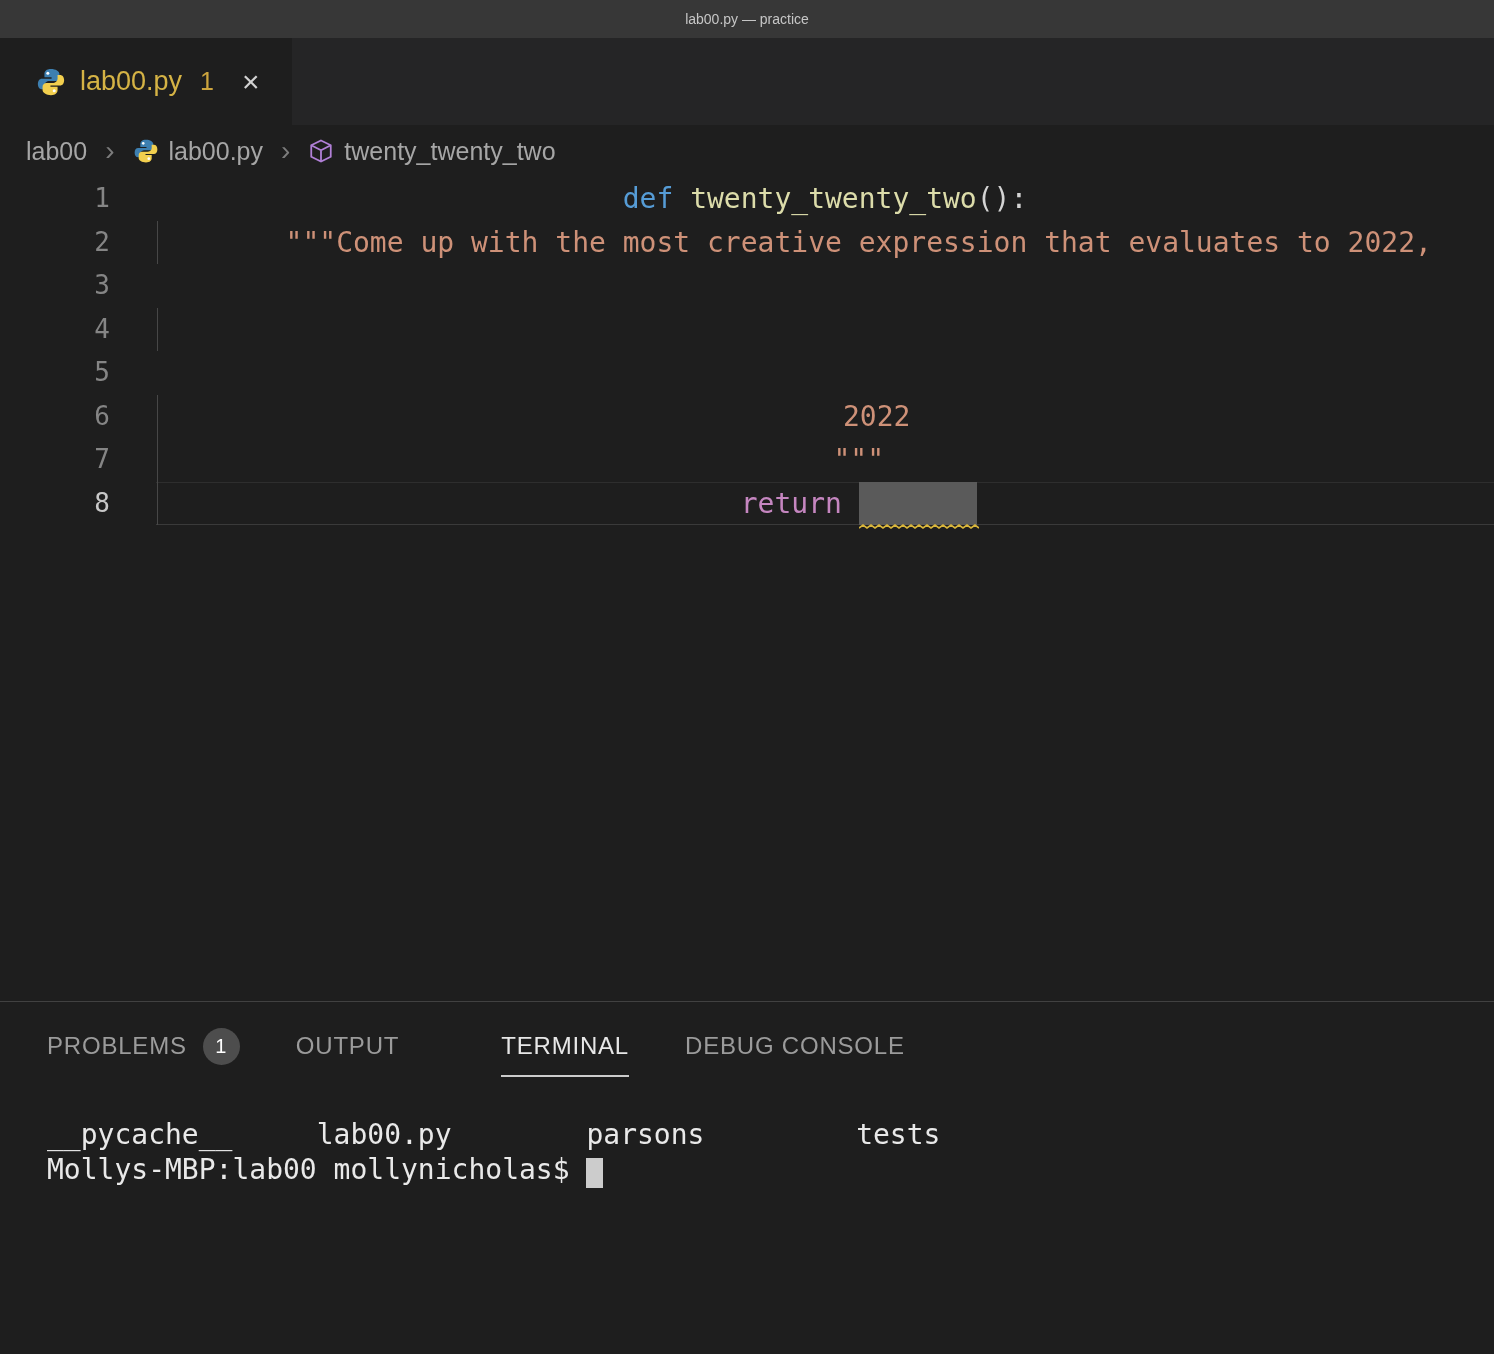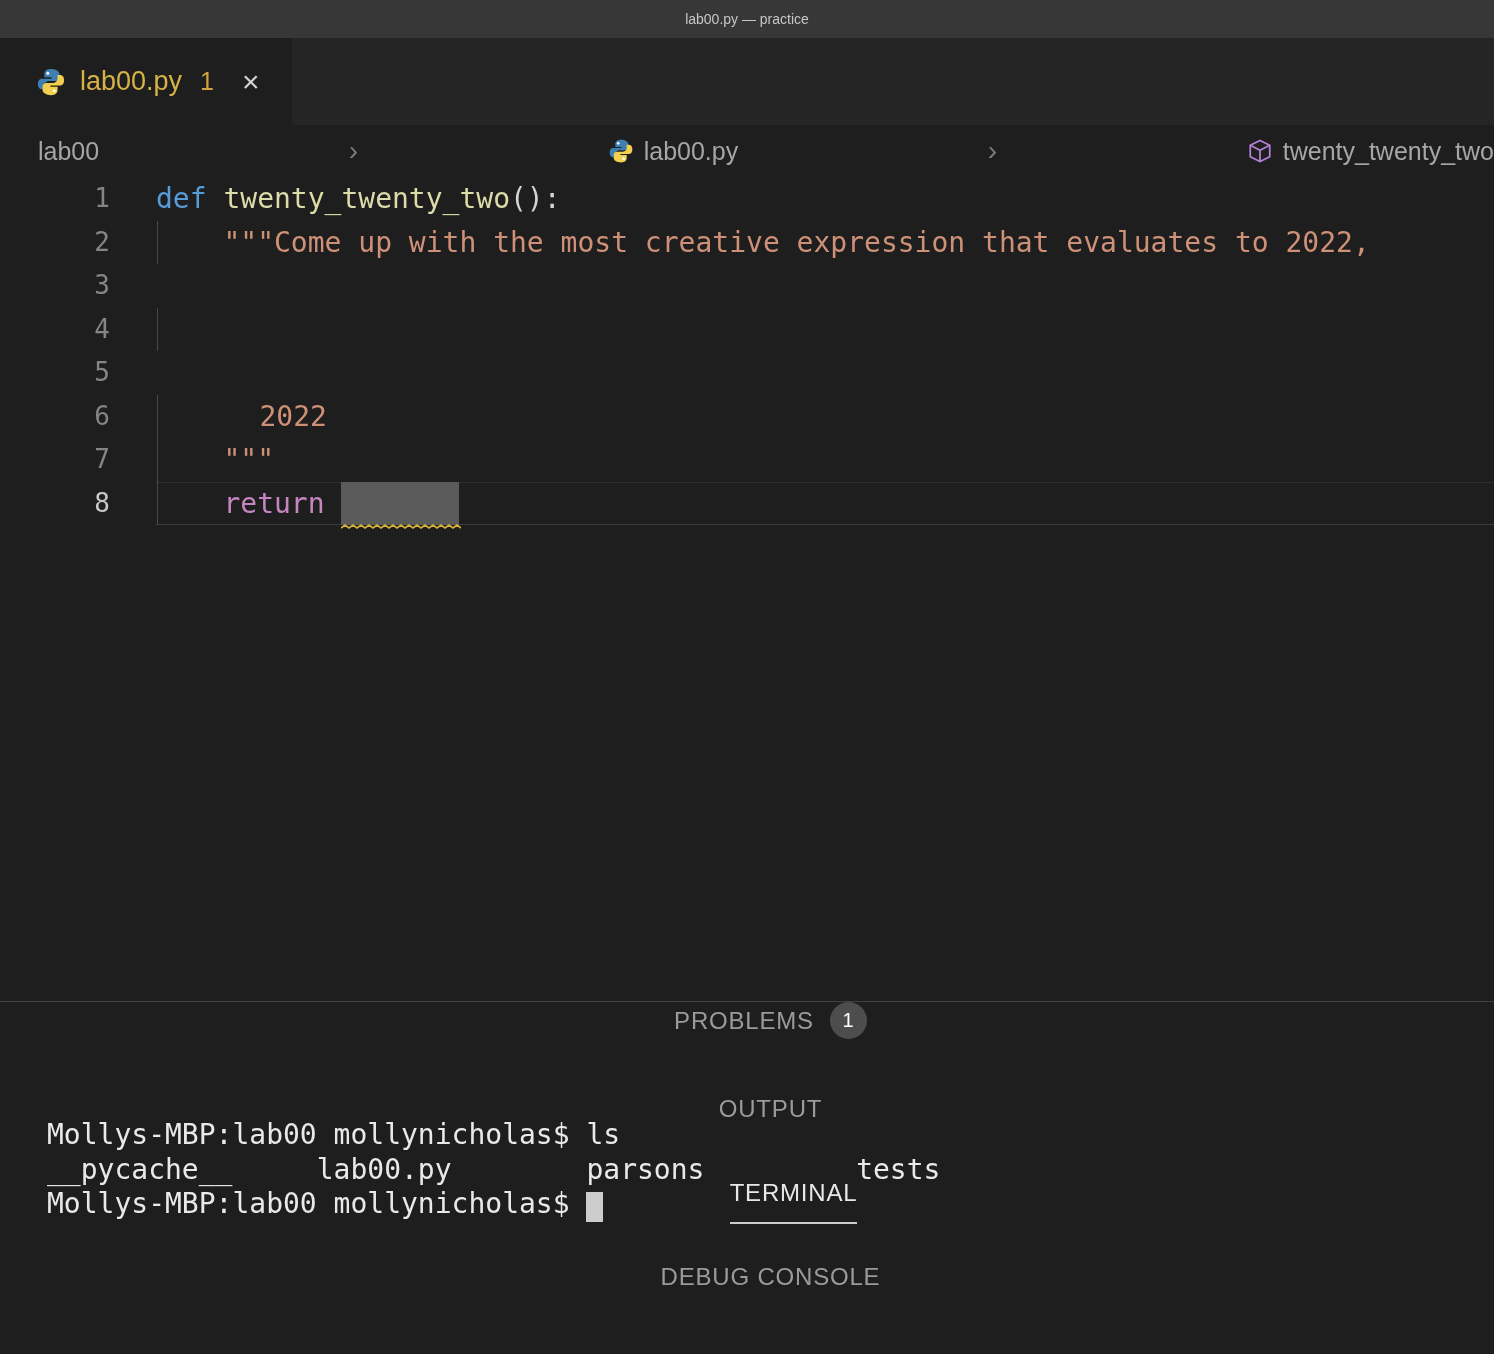--- a/index.html
+++ b/index.html
@@ -13,42 +13,42 @@
   
   .tabstrip{height:87px;background:#252526;display:flex;}
   .tab{width:292px;height:100%;background:#1e1e1e;display:flex;align-items:center;
        box-sizing:border-box;padding-left:36px;gap:14px;cursor:pointer;}
   .tab .pyicon{width:30px;height:30px;display:inline-flex;flex:none;}
   .tab .fname{font-size:27px;color:#d5b345;}
   .tab .badge1{font-size:25px;color:#cda53e;margin-left:4px;}
   .tab .close{color:#d2d2d2;font-size:30px;margin-left:14px;line-height:1;}
 
   
-  .breadcrumbs{height:52px;display:flex;align-items:center;padding-left:38px;
-               background:#1e1e1e;color:#a6a6a6;font-size:25px;gap:10px;justify-content:space-between;}
+  .breadcrumbs{height:52px;display:flex;align-items:center;padding-left:26px;
+               background:#1e1e1e;color:#a6a6a6;font-size:25px;gap:10px;}
   .crumb{display:inline-flex;align-items:center;gap:10px;cursor:pointer;}
   .crumb-sep{color:#7c7c7c;font-size:28px;margin:0 8px;line-height:1;}
   .bicon{width:26px;height:26px;display:inline-flex;}
 
   
   .editor{height:824px;overflow:hidden;background:#1e1e1e;}
   .code-row{display:flex;height:43.5px;}
   .gutter{flex:0 0 110px;text-align:right;color:#858585;
           font-family:"DejaVu Sans Mono",monospace;font-size:26px;line-height:43.5px;}
   .code{position:relative;margin-left:46px;flex:1;white-space:pre;color:#d4d4d4;
-        font-family:"DejaVu Sans Mono",monospace;font-size:28px;line-height:43.5px;}
+        font-family:"DejaVu Sans Mono",monospace;font-size:28px;line-height:43.5px;text-align:center;}
   .guide{position:absolute;left:1px;top:0;bottom:0;width:1px;background:#474747;}
   .code-row.active .gutter{color:#c8c8c8;}
   .code-row.active .code{box-shadow:inset 0 1px 0 #2e2e2e, inset 0 -1px 0 #3a3a3a;}
   .tok-sel{display:inline-block;position:relative;white-space:pre;}
   .tok-sel svg{position:absolute;left:0;bottom:-5px;}
 
   
   .panel{border-top:1px solid #414141;background:#1e1e1e;}
-  .panel-tabs{display:flex;align-items:center;gap:56px;padding-left:47px;height:88px;flex-direction:column;}
+  .panel-tabs{display:flex;align-items:center;gap:56px;padding-left:47px;height:88px;}
   .panel-tab{display:flex;align-items:center;gap:16px;color:#9b9b9b;
              font-size:24px;letter-spacing:0.8px;cursor:pointer;}
   .panel-tab .label{position:relative;}
   .panel-tab.active{color:#e7e7e7;margin-left:46px;}
   .panel-tab.active .label::after{content:"";position:absolute;left:0;right:0;bottom:-17px;
                                   height:2px;background:#cccccc;}
   .pbadge{width:37px;height:37px;border-radius:50%;background:#4d4d4d;color:#ffffff;
           font-size:20px;display:flex;align-items:center;justify-content:center;flex:none;}
 
   
@@ -155,16 +155,16 @@
       <div class="panel-tab">
         <span class="label">OUTPUT</span>
       </div>
       <div class="panel-tab active">
         <span class="label">TERMINAL</span>
       </div>
       <div class="panel-tab">
         <span class="label">DEBUG CONSOLE</span>
       </div>
     </div>
-    <div class="terminal"><div class="term-line">Mollys-MBP:lab00 mollynicholas$ ls</div><div class="term-line">__pycache__     lab00.py        parsons         tests</div><div class="term-line">Mollys-MBP:lab00 mollynicholas$ <span class="cursor"></span></div></div>
+    <div class="terminal"><div class="term-line">__pycache__     lab00.py        parsons         tests</div><div class="term-line">Mollys-MBP:lab00 mollynicholas$ <span class="cursor"></span></div></div>
   </div>
 
 </div>
 
 </body></html>

